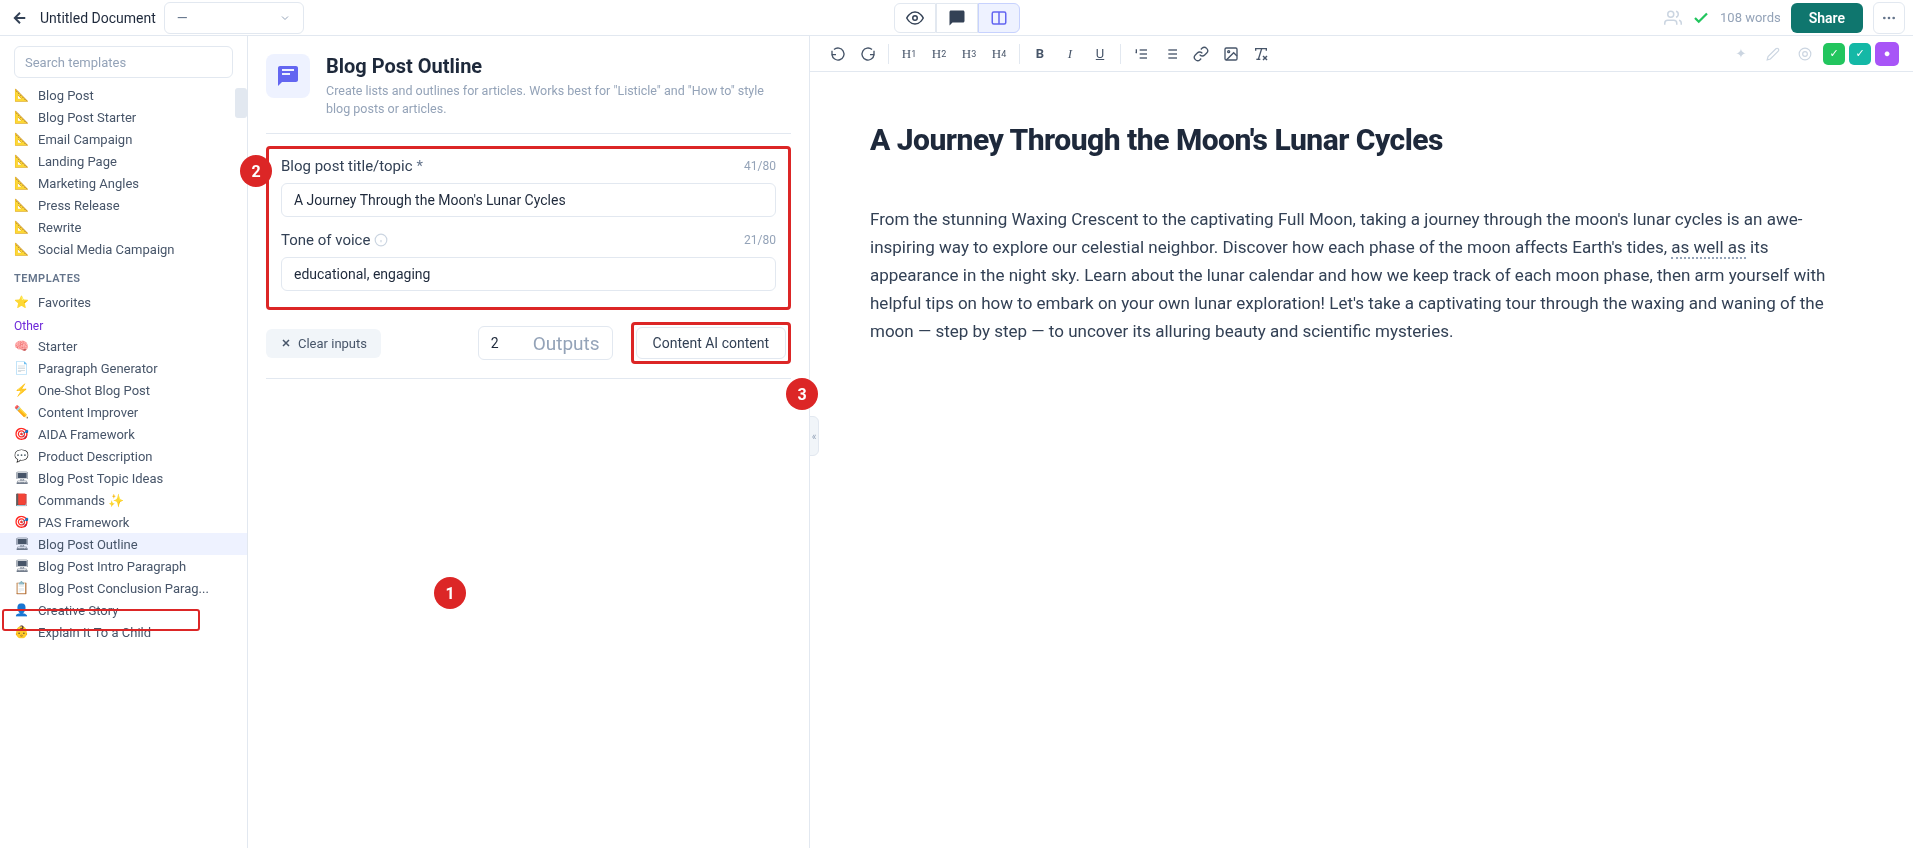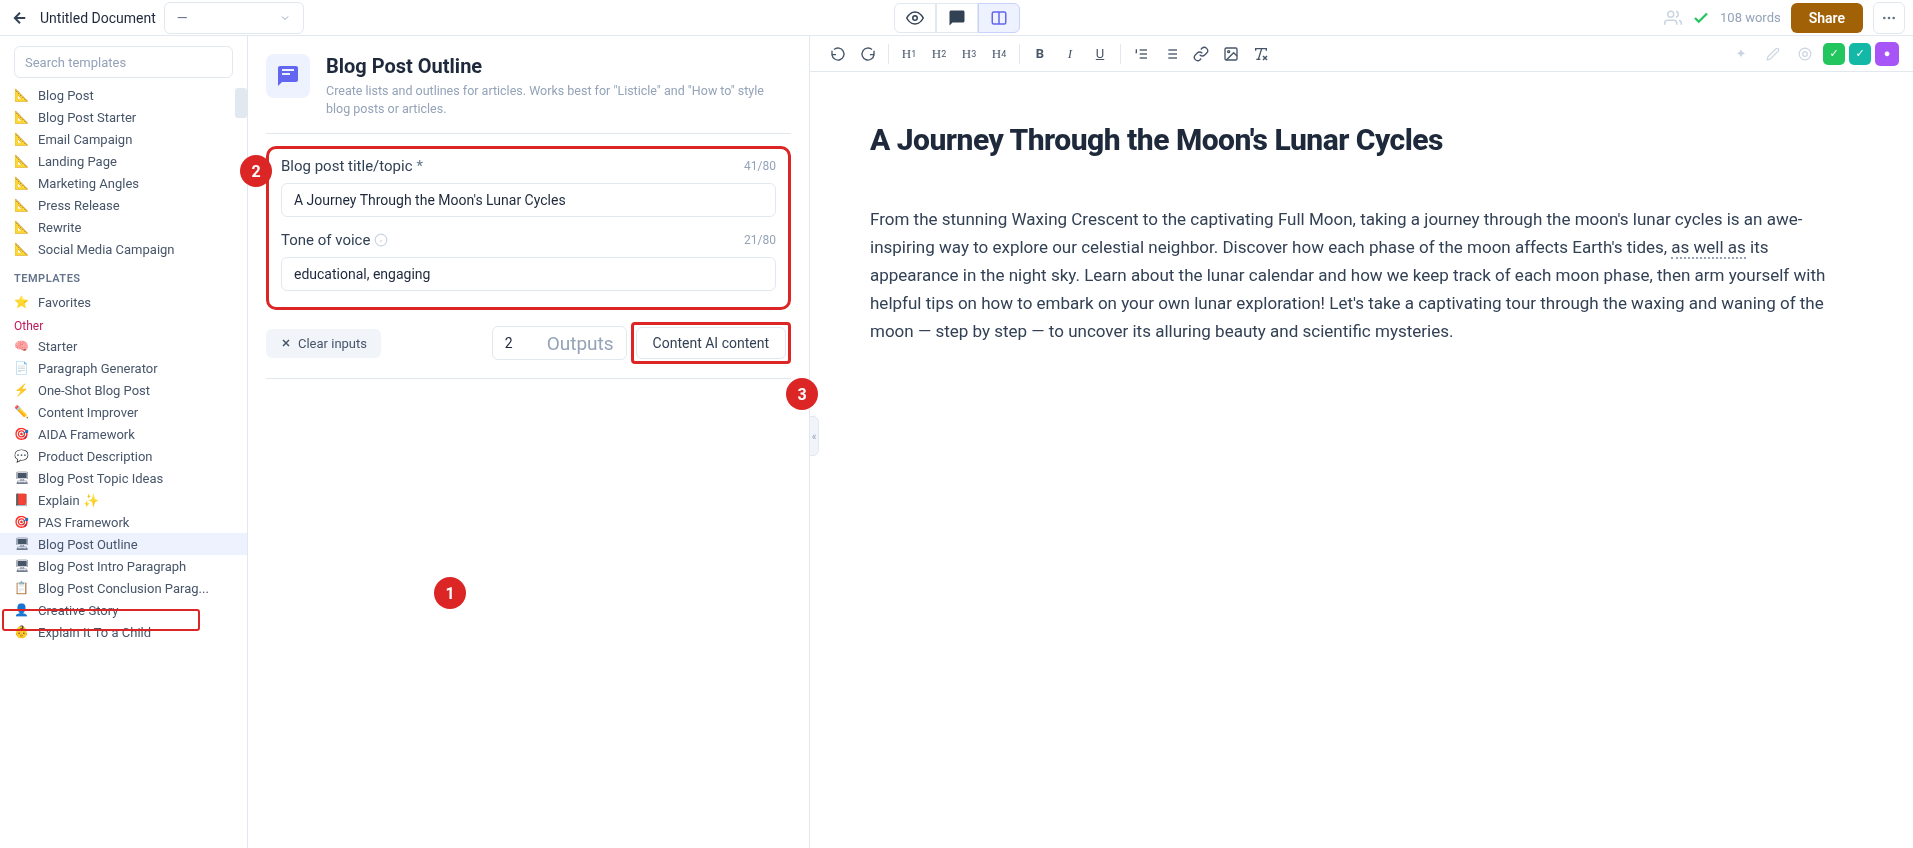--- a/index.html
+++ b/index.html
@@ -9,52 +9,52 @@
     .topbar-left { display: flex; align-items: center; gap: 8px; flex: 1; }
     .back-btn { width: 24px; height: 24px; display: flex; align-items: center; justify-content: center; cursor: pointer; }
     .style-dropdown { width: 140px; height: 32px; border: 1px solid #e2e8f0; border-radius: 6px; display: flex; align-items: center; justify-content: space-between; padding: 0 12px; color: #64748b; cursor: pointer; }
     .topbar-center { display: flex; gap: 0; border: 1px solid transparent; border-radius: 6px; }
     .tc-btn { width: 42px; height: 30px; display: flex; align-items: center; justify-content: center; cursor: pointer; border: 1px solid #e2e8f0; }
     .tc-btn.first { border-radius: 6px 0 0 6px; }
     .tc-btn.last { border-radius: 0 6px 6px 0; }
     .tc-btn.active { background: #eef2ff; border-color: #c7d2fe; }
     .topbar-right { display: flex; align-items: center; gap: 10px; }
     .word-count { color: #94a3b8; font-size: 13px; }
-    .share-btn { background: #a16207; color: #fff; padding: 7px 18px; border-radius: 6px; font-weight: 600; cursor: pointer; font-size: 14px; }
+    .share-btn { background: #0f766e; color: #fff; padding: 7px 18px; border-radius: 6px; font-weight: 600; cursor: pointer; font-size: 14px; }
     .more-btn { width: 32px; height: 32px; border: 1px solid #e2e8f0; border-radius: 6px; display: flex; align-items: center; justify-content: center; cursor: pointer; }
     
     .main-area { display: flex; height: calc(100vh - 36px); }
     
     .sidebar { width: 248px; border-right: 1px solid #e2e8f0; display: flex; flex-direction: column; overflow: hidden; position: relative; }
     .search-wrap { padding: 10px 14px 6px; }
     .search-input { width: 100%; height: 32px; border: 1px solid #e2e8f0; border-radius: 6px; padding: 0 10px; font-size: 13px; color: #64748b; }
     .search-input::placeholder { color: #94a3b8; }
     .sb-list { overflow-y: auto; flex: 1; padding-bottom: 10px; }
     .sb-item { display: flex; align-items: center; gap: 8px; padding: 4px 14px; cursor: pointer; color: #475569; font-size: 13px; height: 22px; }
     .sb-item.active { background: #eef2ff; }
     .sb-icon { width: 16px; height: 16px; display: flex; align-items: center; justify-content: center; font-size: 12px; }
     .sb-header { font-size: 11px; font-weight: 600; color: #64748b; padding: 12px 14px 6px; letter-spacing: .5px; }
-    .sb-sub { font-size: 12px; color: #be185d; padding: 6px 14px 2px; }
+    .sb-sub { font-size: 12px; color: #6d28d9; padding: 6px 14px 2px; }
     .scroll-ind { position: absolute; right: 0; top: 52px; width: 12px; height: 30px; background: #e2e8f0; border-radius: 3px; }
     
     .center-panel { width: 562px; border-right: 1px solid #e2e8f0; padding: 18px 18px 0; position: relative; background: #fff; }
     .tmpl-head { display: flex; gap: 16px; padding-bottom: 16px; border-bottom: 1px solid #e2e8f0; }
     .tmpl-icon { width: 44px; height: 44px; border-radius: 8px; background: #eef2ff; display: flex; align-items: center; justify-content: center; color: #6366f1; }
     .tmpl-title { font-size: 20px; font-weight: 700; color: #1e293b; margin-bottom: 4px; }
     .tmpl-desc { font-size: 12.5px; color: #94a3b8; line-height: 1.4; max-width: 440px; }
     
-    .form-wrap { border: 3px solid #dc2626; border-radius: 10px; margin-top: 12px; padding: 8px 12px 16px; position: relative; }
+    .form-wrap { border: 3px solid #dc2626; border-radius: 4px; margin-top: 12px; padding: 8px 12px 16px; position: relative; }
     .fld { margin-bottom: 14px; }
     .fld-label { display: flex; align-items: center; justify-content: space-between; margin-bottom: 8px; }
     .fld-name { font-size: 15px; color: #334155; display: flex; align-items: center; gap: 4px; }
     .req-star { color: #64748b; }
     .fld-count { font-size: 12px; color: #94a3b8; }
     .fld-input { width: 100%; height: 34px; border: 1px solid #e2e8f0; border-radius: 6px; padding: 0 12px; font-size: 14px; color: #1e293b; }
     
-    .actions { display: flex; align-items: center; gap: 4px; margin-top: 12px; }
+    .actions { display: flex; align-items: center; gap: 18px; margin-top: 12px; }
     .clear-btn { display: flex; align-items: center; gap: 6px; background: #f1f5f9; border-radius: 6px; padding: 7px 14px; font-size: 13px; color: #475569; cursor: pointer; }
     .spacer { flex: 1; }
     .outputs-wrap { display: flex; align-items: center; border: 1px solid #e2e8f0; border-radius: 6px; height: 34px; padding: 0 12px; gap: 34px; }
     .outputs-num { font-size: 14px; color: #1e293b; }
     .outputs-label { font-size: 19px; color: #94a3b8; }
     .gen-btn-wrap { border: 3px solid #dc2626; border-radius: 4px; padding: 2px; position: relative; }
     .gen-btn { border: 1px solid #e2e8f0; border-radius: 6px; padding: 7px 16px; font-size: 14px; color: #334155; cursor: pointer; background: #fff; }
     
     .right-panel { flex: 1; display: flex; flex-direction: column; position: relative; }
     .editor-toolbar { height: 36px; border-bottom: 1px solid #e2e8f0; display: flex; align-items: center; padding: 0 14px; gap: 2px; }
@@ -212,21 +212,21 @@
       <div class="sb-item">
           <span class="sb-icon">💬</span>
           <span>Product Description</span>
         </div>
       <div class="sb-item">
           <span class="sb-icon">🖥</span>
           <span>Blog Post Topic Ideas</span>
         </div>
       <div class="sb-item">
           <span class="sb-icon">📕</span>
-          <span>Explain ✨</span>
+          <span>Commands ✨</span>
         </div>
       <div class="sb-item">
           <span class="sb-icon">🎯</span>
           <span>PAS Framework</span>
         </div>
       <div class="sb-item active">
           <span class="sb-icon">🖥</span>
           <span>Blog Post Outline</span>
         </div>
       <div class="sb-item">

